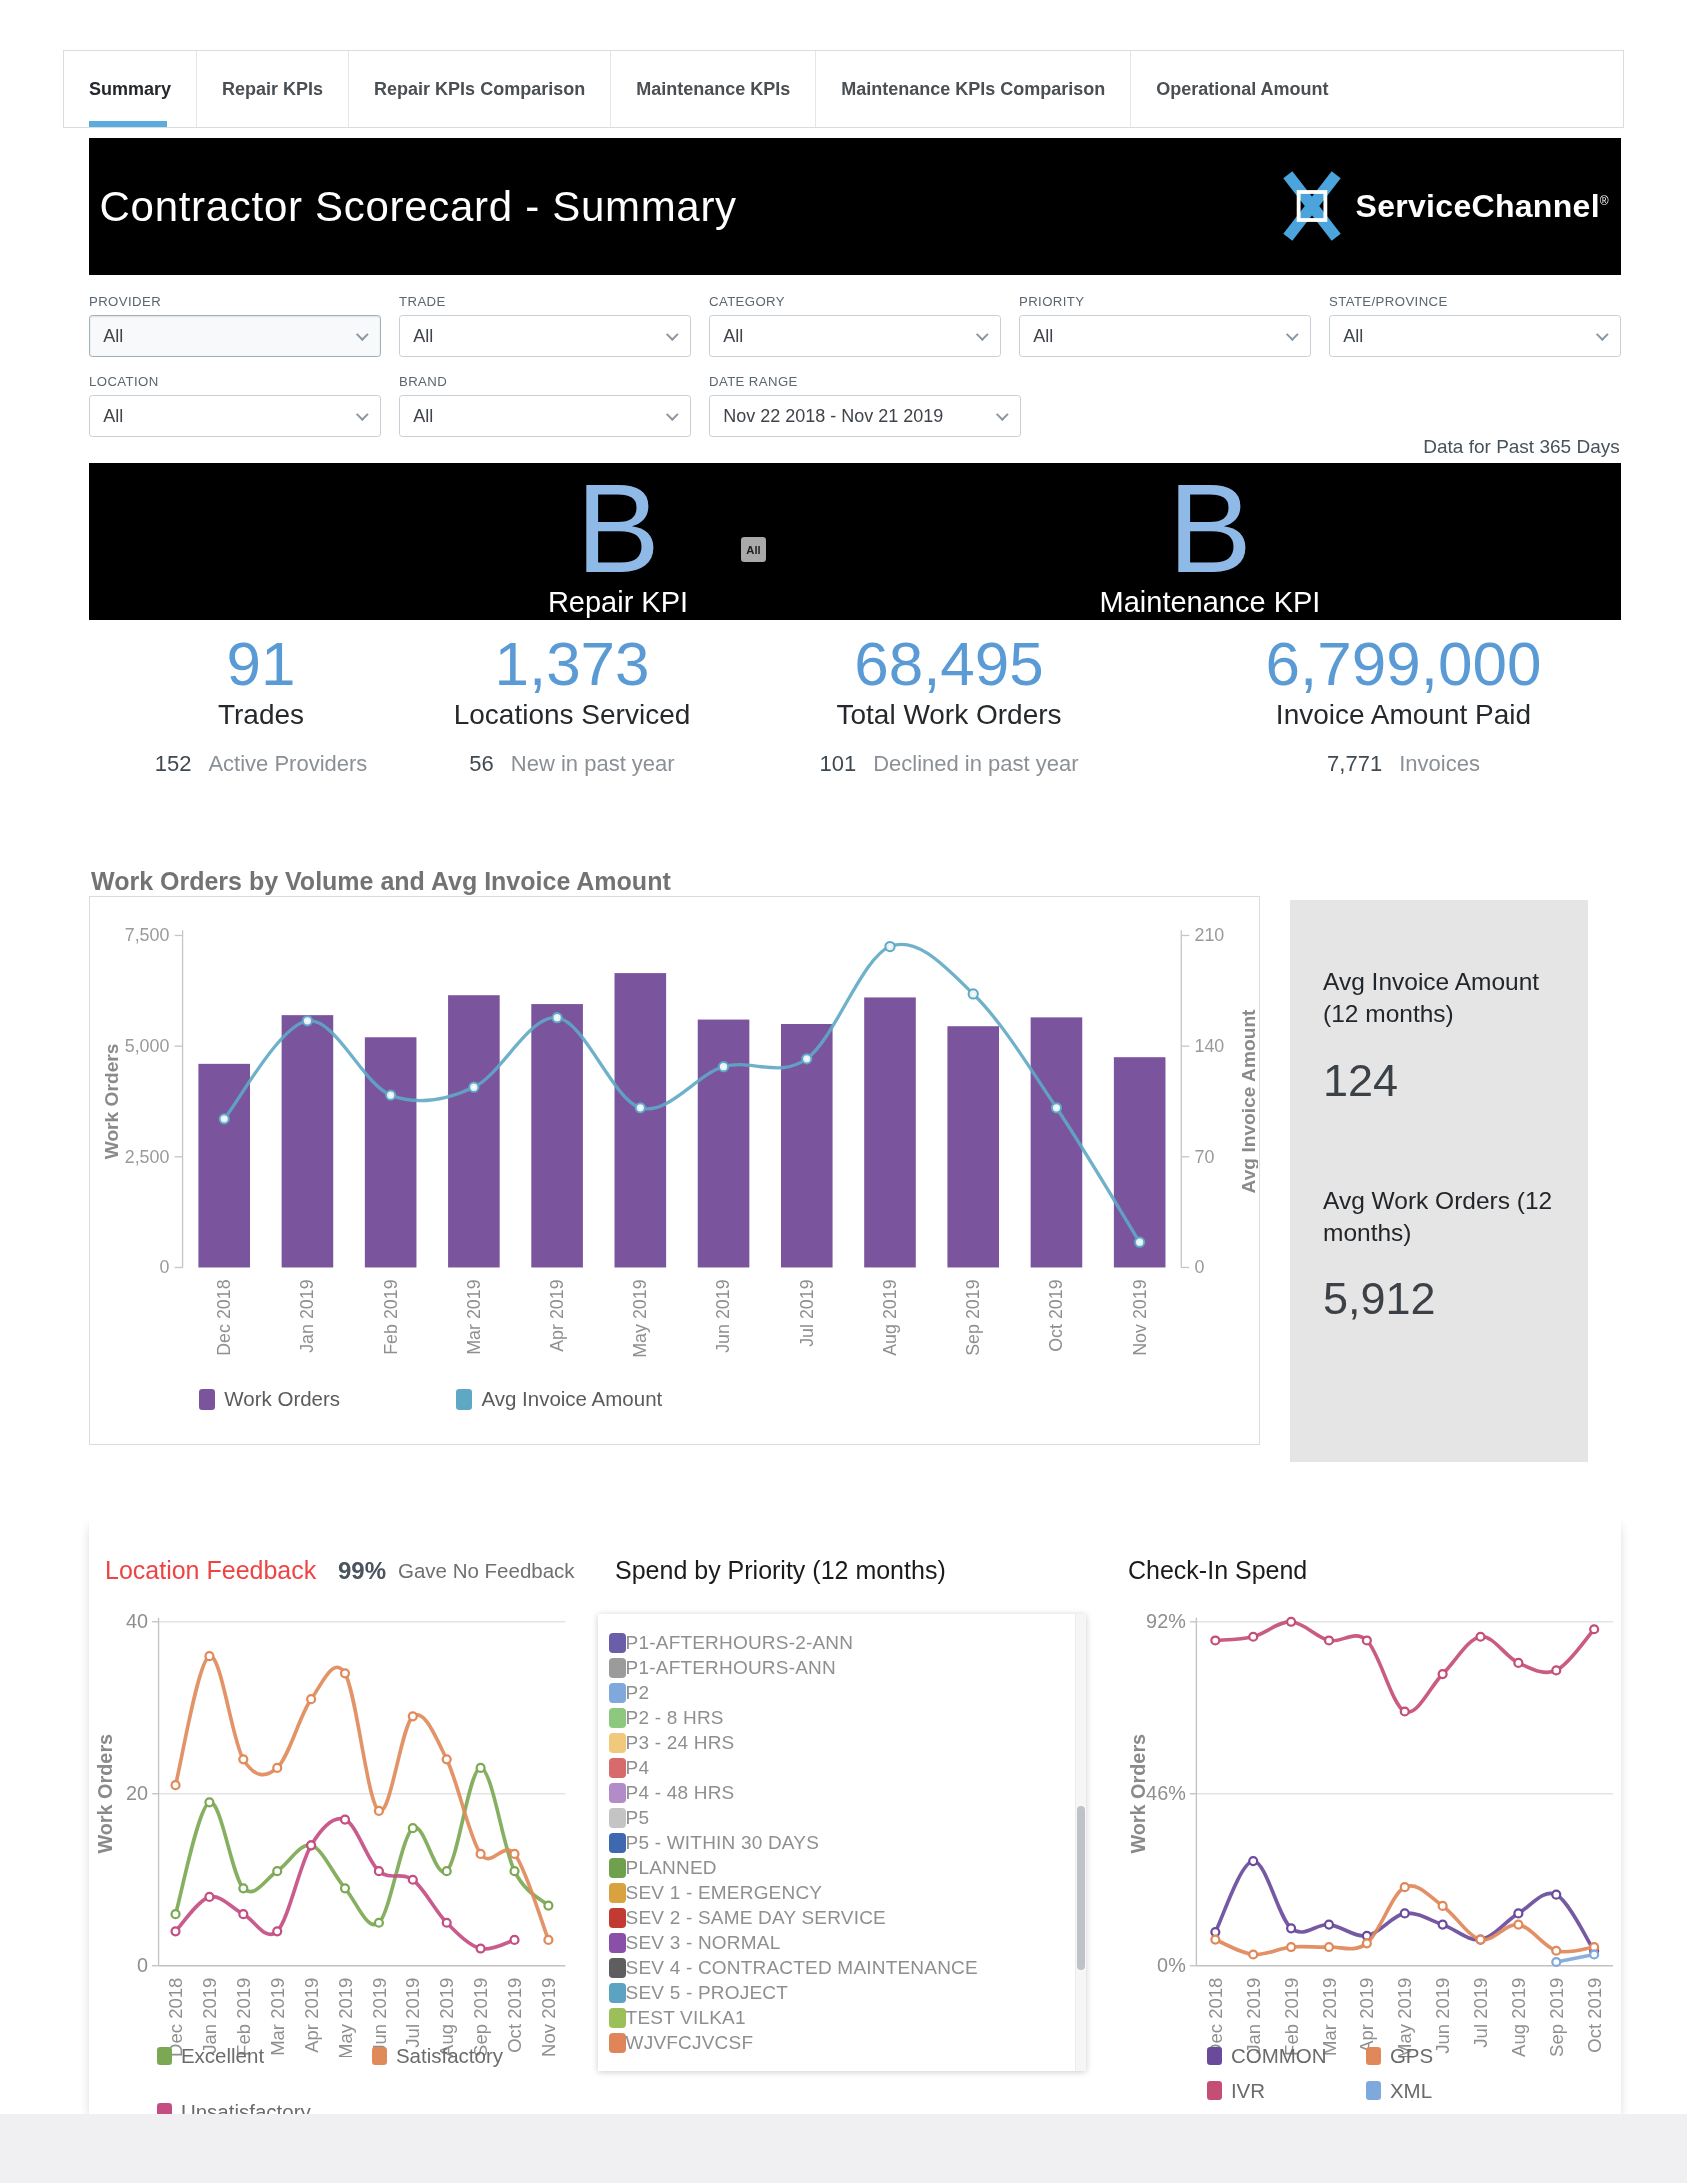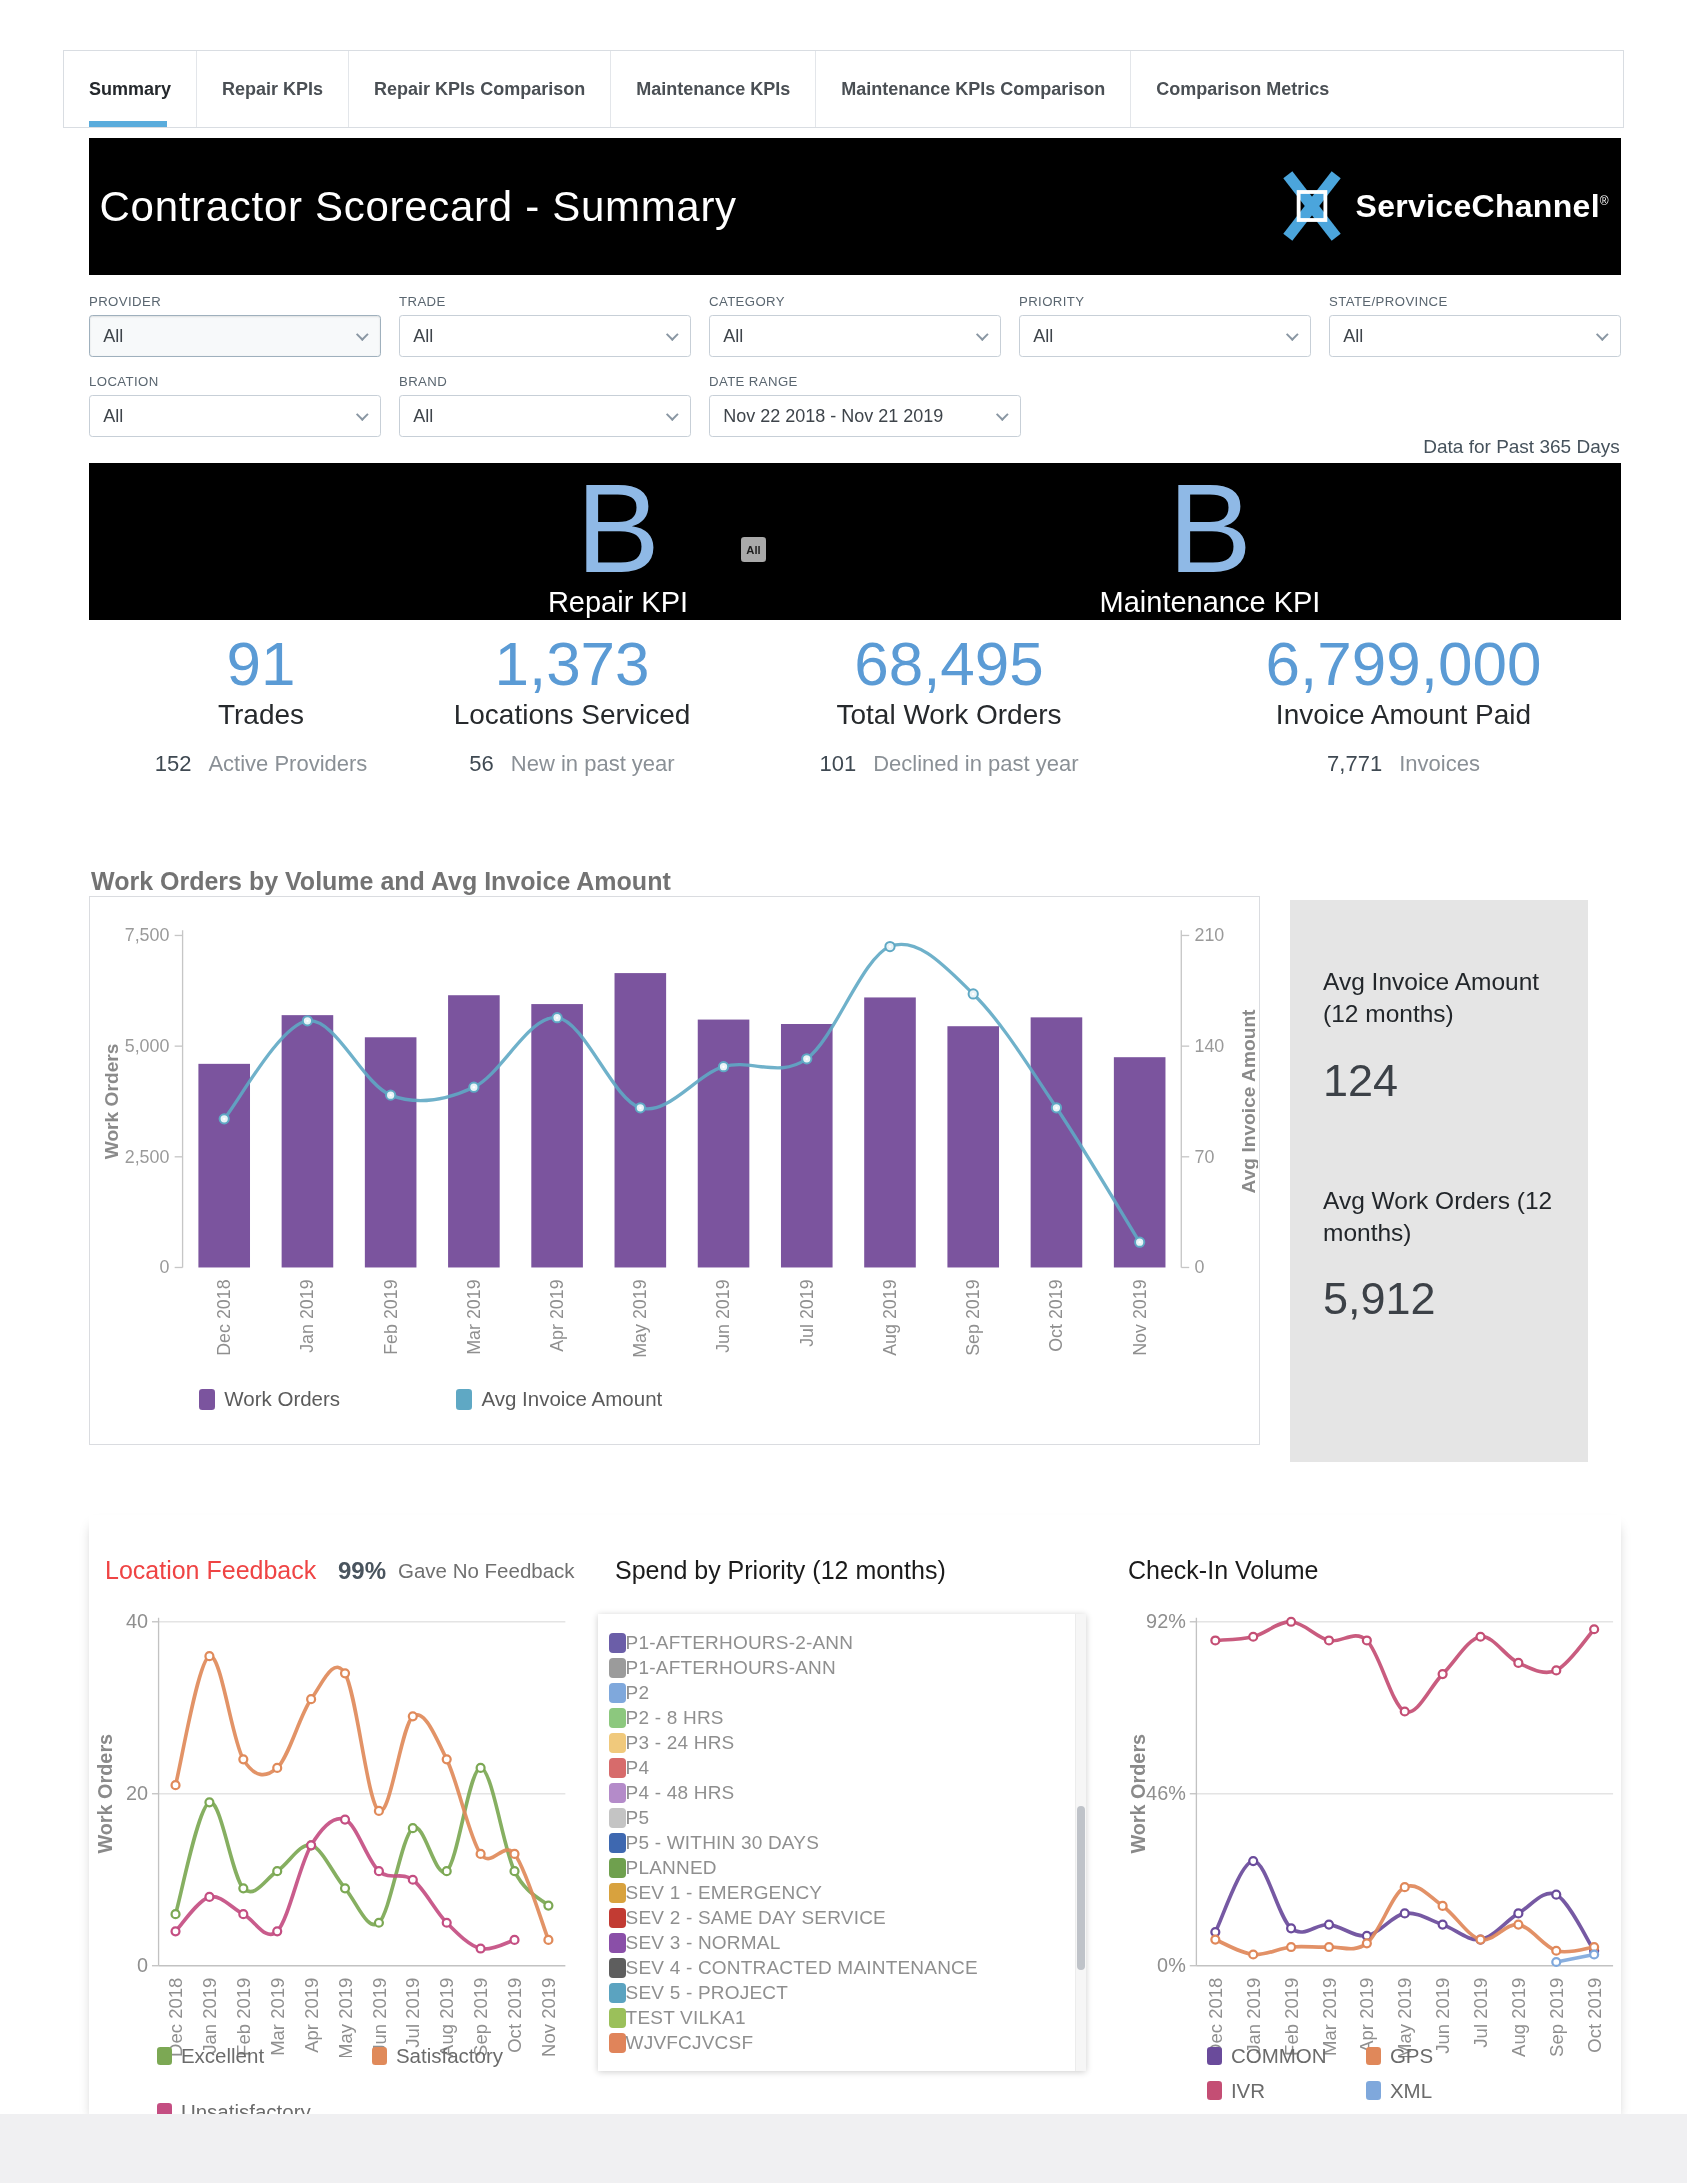--- a/index.html
+++ b/index.html
@@ -89,21 +89,21 @@
 <body>
 
 <div class="page">
 
   <nav class="tabbar" id="tabbar">
       <div class="tab active">Summary</div>
       <div class="tab">Repair KPIs</div>
       <div class="tab">Repair KPIs Comparison</div>
       <div class="tab">Maintenance KPIs</div>
       <div class="tab">Maintenance KPIs Comparison</div>
-      <div class="tab">Comparison Metrics</div>
+      <div class="tab">Operational Amount</div>
     </nav>
 
   <header class="hdr">
     <div class="hdr-title">Contractor Scorecard - Summary</div>
     <div class="brand">
       <span>
         <svg width="64" height="70" viewBox="0 0 100 110">
           <line x1="12" y1="6" x2="88" y2="104" stroke="#4BA5DC" stroke-width="18"></line>
           <line x1="88" y1="6" x2="12" y2="104" stroke="#4BA5DC" stroke-width="18"></line>
           <rect x="29" y="33" width="42" height="44" fill="none" stroke="#ffffff" stroke-width="6"></rect>
@@ -472,21 +472,21 @@
           <div class="spend-item">
             <span class="spend-chip" style="background: rgb(224, 132, 90);"></span>
             <span class="spend-label">WJVFCJVCSF</span>
           </div>
         </div>
       <div class="sp-scroll">
           <div class="sp-thumb"></div>
         </div>
     </div>
 
-    <div class="ci-title">Check-In Volume</div>
+    <div class="ci-title">Check-In Spend</div>
     <div class="ci-svg" id="ci-mount"><svg width="500" height="463" viewBox="0 0 755 700">
           <line x1="112" y1="302" x2="742" y2="302" stroke="#e4e4e4" stroke-width="2"></line>
           <line x1="112" y1="42" x2="742" y2="42" stroke="#e4e4e4" stroke-width="2"></line>
           <line x1="112" y1="36" x2="112" y2="562" stroke="#c2c2c2" stroke-width="2"></line>
           <line x1="112" y1="562" x2="742" y2="562" stroke="#c2c2c2" stroke-width="2"></line>
           <line x1="102" y1="562" x2="112" y2="562" stroke="#c2c2c2" stroke-width="2"></line>
           <text x="96" y="572" text-anchor="end" font-size="30" fill="#8f8f8f">0%</text>
           <line x1="102" y1="302" x2="112" y2="302" stroke="#c2c2c2" stroke-width="2"></line>
           <text x="96" y="312" text-anchor="end" font-size="30" fill="#8f8f8f">46%</text>
           <line x1="102" y1="42" x2="112" y2="42" stroke="#c2c2c2" stroke-width="2"></line>

